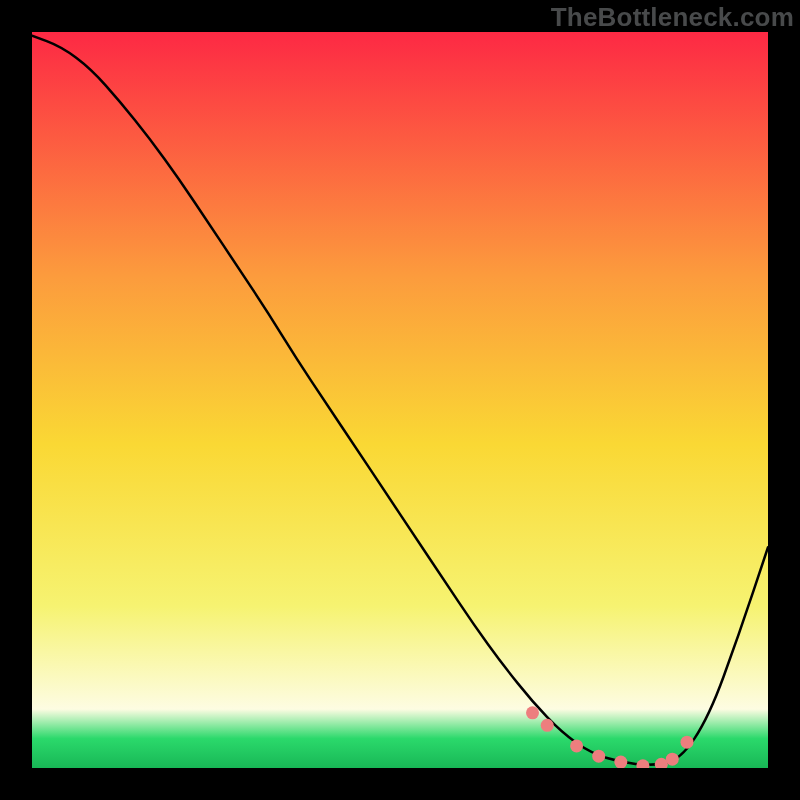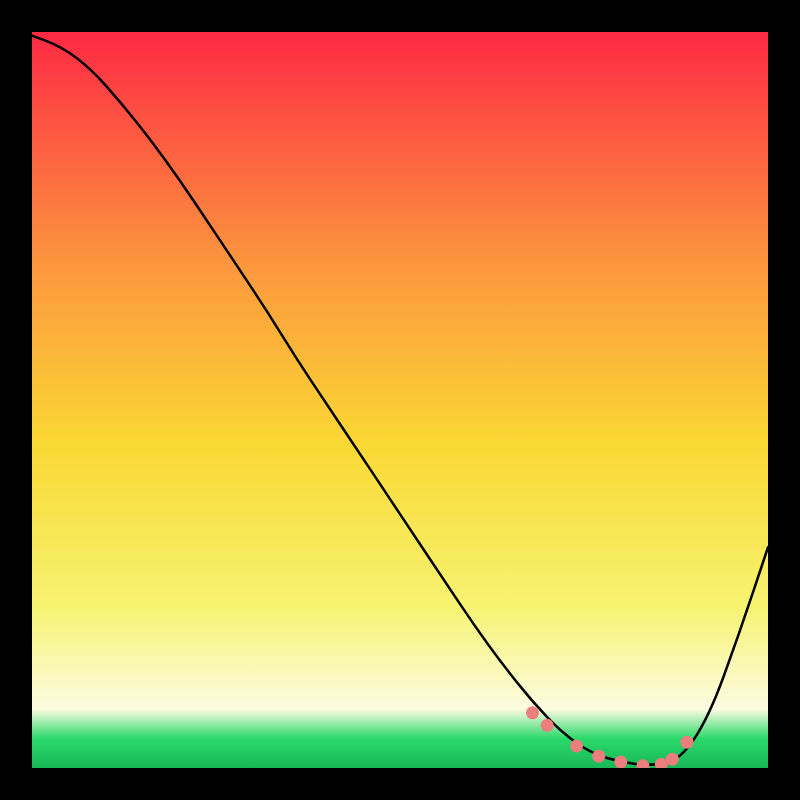--- a/index.html
+++ b/index.html
@@ -35,20 +35,21 @@
     height: 736px;
   }
   svg {
     display: block;
   }
 </style>
 </head>
 <body>
 
 <div class="frame">
+  <div class="watermark">TheBottleneck.com</div>
 
   <div class="plot">
     <svg id="chart-svg" width="736" height="736" viewBox="0 0 736 736">
       <defs>
         <linearGradient id="bg-grad" x1="0" y1="0" x2="0" y2="1">
           <stop id="g0" offset="0%" stop-color="#fd2944"></stop>
           <stop id="g1" offset="33%" stop-color="#fc9b3d"></stop>
           <stop id="g2" offset="56%" stop-color="#fad834"></stop>
           <stop id="g3" offset="78%" stop-color="#f6f371"></stop>
           <stop id="g4" offset="92%" stop-color="#fdfce2"></stop>

